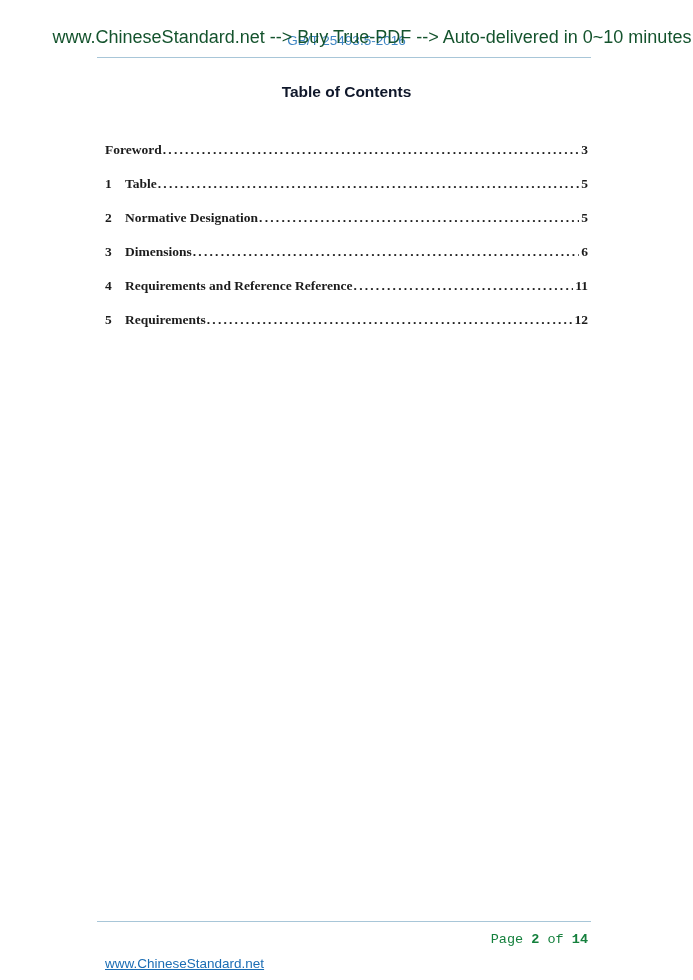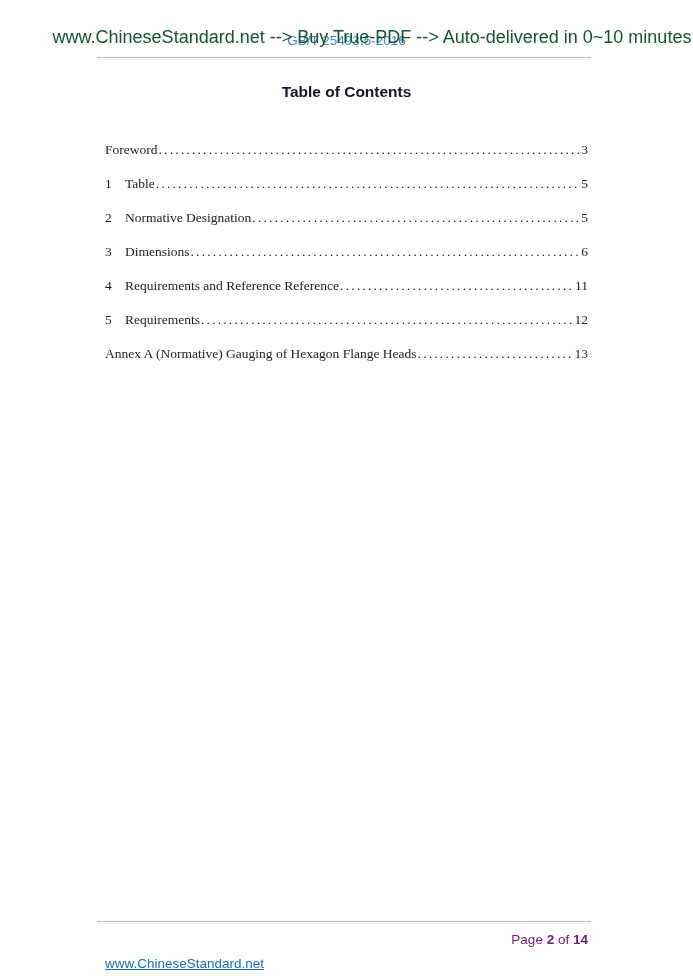--- a/index.html
+++ b/index.html
@@ -48,20 +48,21 @@
     font-family: "Liberation Sans", sans-serif;
   }
   
   .toc {
     position: absolute;
     top: 142px; left: 105px;
     width: 483px;
     font-family: "Liberation Serif", serif;
     font-size: 13.5px;
     color: #1c1c1c;
+    font-weight: bold;
   }
   .toc-row {
     display: flex;
     align-items: baseline;
     line-height: 16px;
     margin-bottom: 18px;
   }
   .toc-num { flex: none; width: 20px; }
   .toc-title { flex: none; white-space: nowrap; }
   .leader {
@@ -89,21 +90,22 @@
     font-size: 13.5px;
     color: #1b6db4;
     text-decoration: underline;
     cursor: pointer;
     margin-top: 24px;
   }
   .page-info {
     position: absolute;
     top: 932px; right: 105px;
     font-size: 13.5px;
-    color: #701a75;
+    color: #15803d;
+    font-family: Liberation Mono, monospace;
   }
   .page-info b { font-weight: bold; }
 </style>
 </head>
 <body>
 
 <div class="page">
 
   <div class="std-code">GB/T 25493.5-2016</div>
   <div class="notice">www.ChineseStandard.net --&gt; Buy True-PDF --&gt; Auto-delivered in 0~10 minutes.</div>
@@ -147,25 +149,20 @@
       <span class="toc-page">11</span>
     </div>
 
     <div class="toc-row">
       <span class="toc-num">5</span>
       <span class="toc-title">Requirements</span>
       <span class="leader"></span>
       <span class="toc-page">12</span>
     </div>
 
-    <div class="toc-row">
-      <span class="toc-title">Annex A (Normative) Gauging of Hexagon Flange Heads</span>
-      <span class="leader"></span>
-      <span class="toc-page">13</span>
-    </div>
 
   </div>
 
   <div class="footer-rule"></div>
   <a class="footer-link">www.ChineseStandard.net</a>
   <div class="page-info">
     <span>Page</span>
     <b>2</b>
     <span>of</span>
     <b>14</b>

